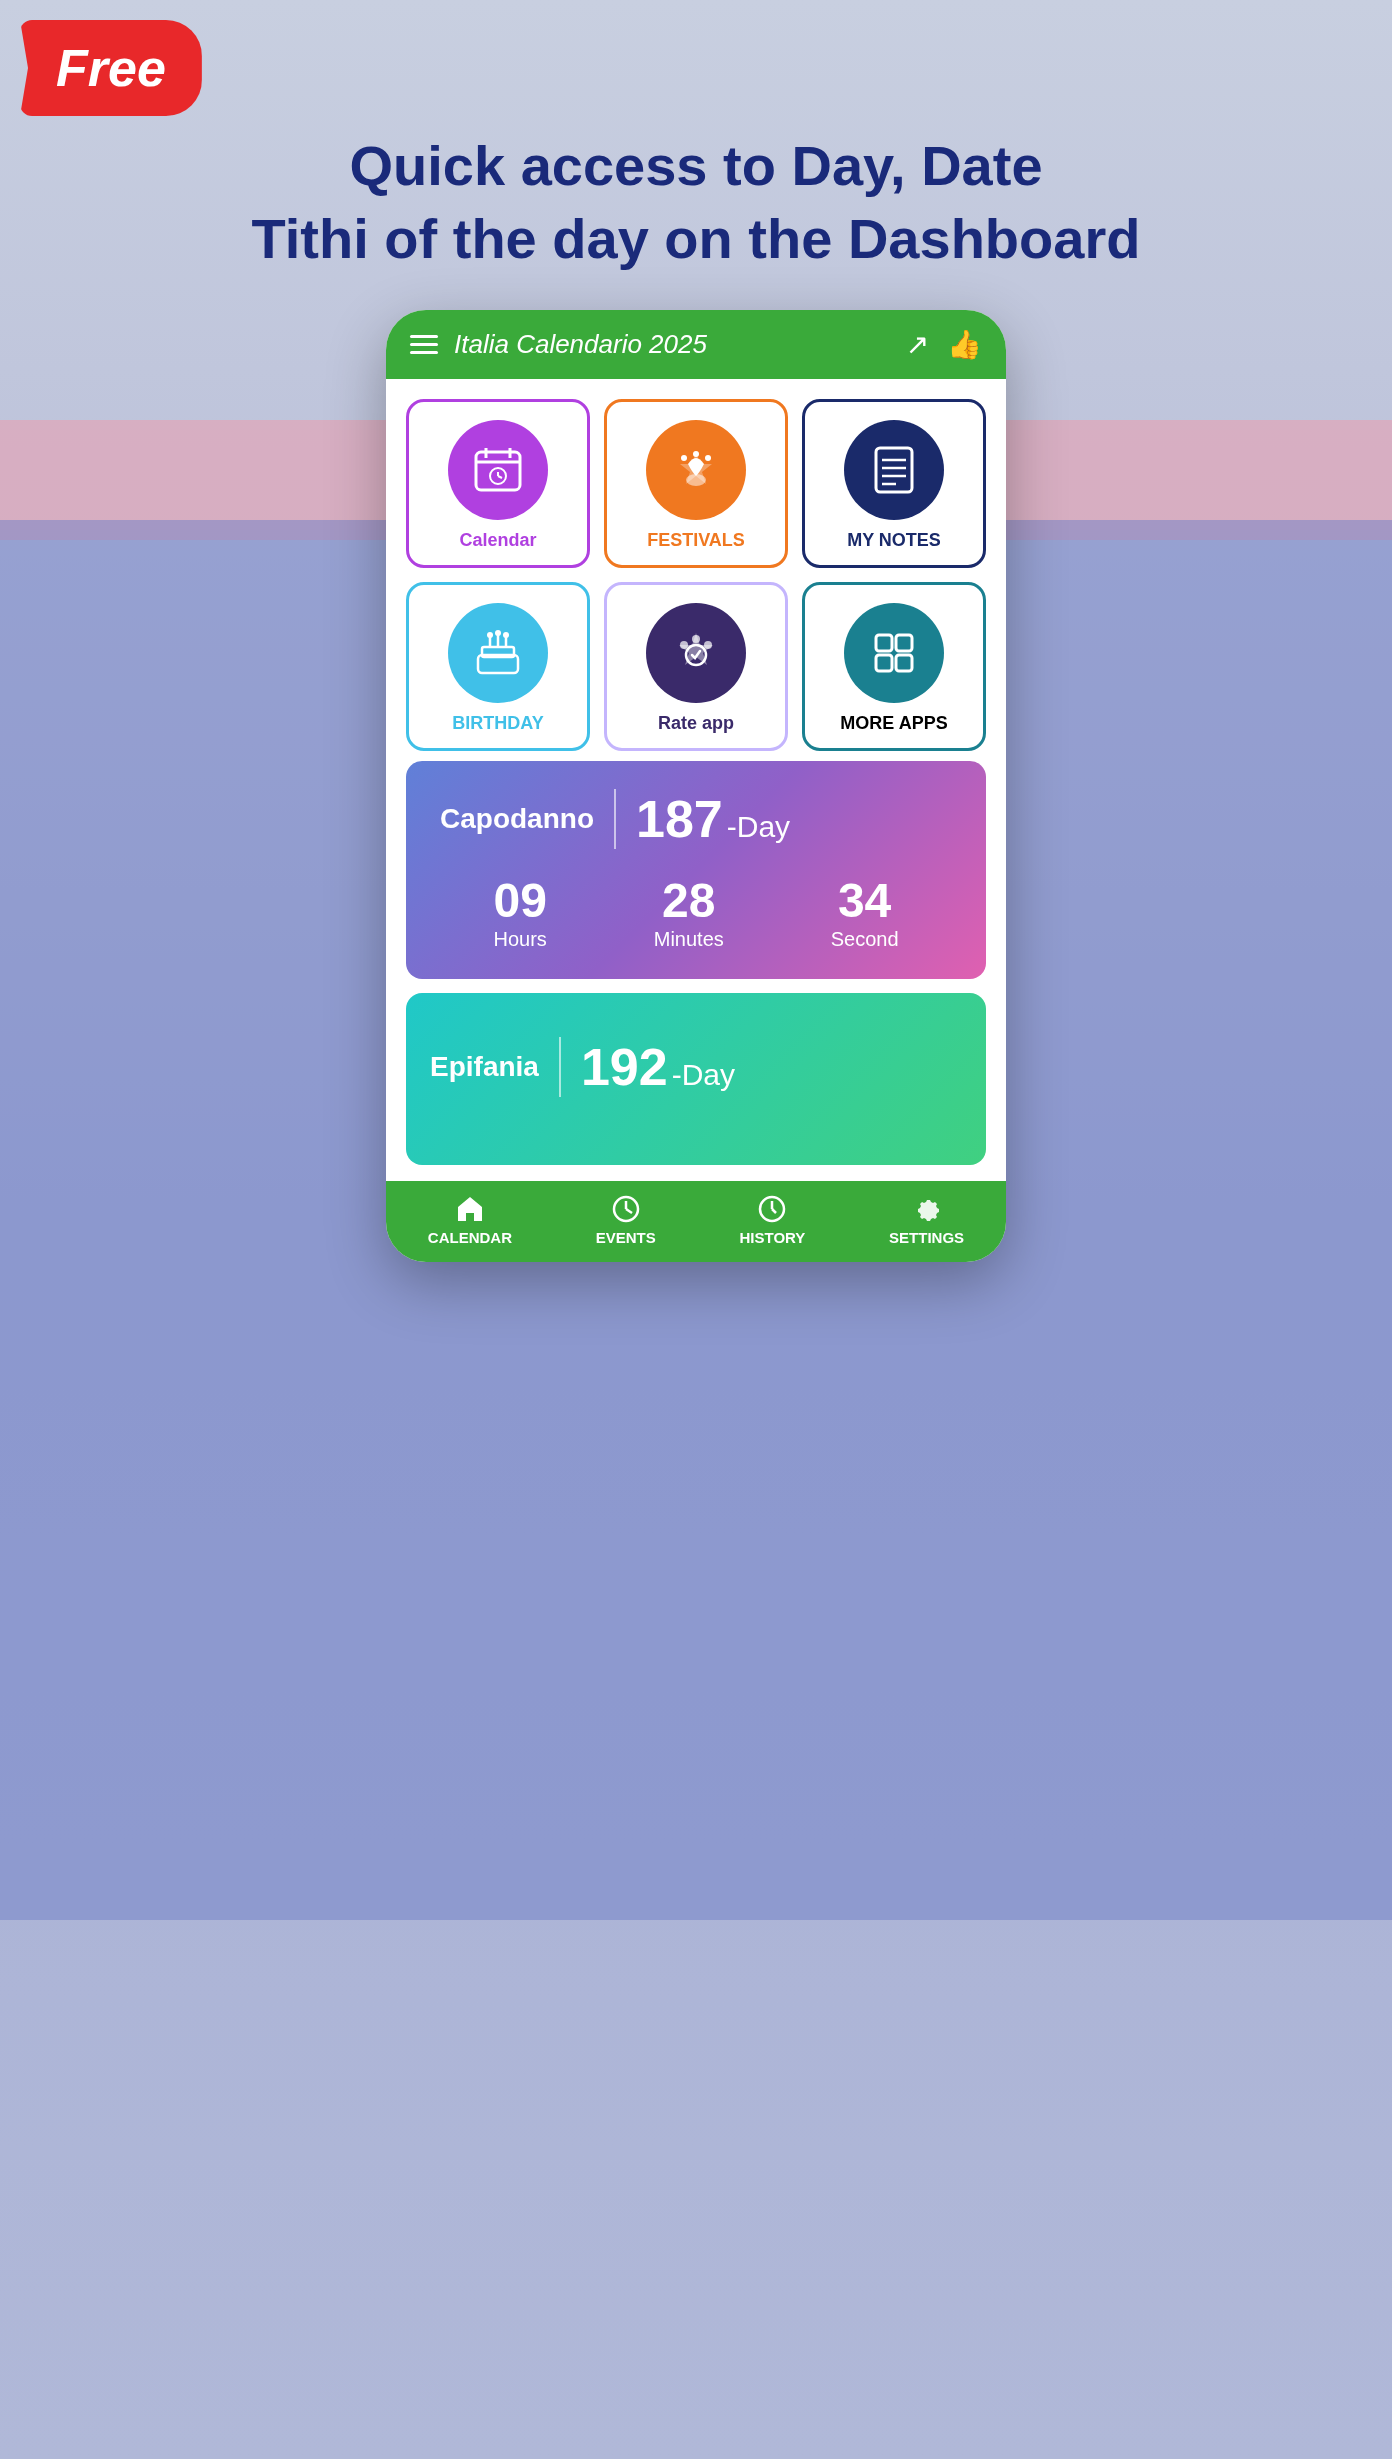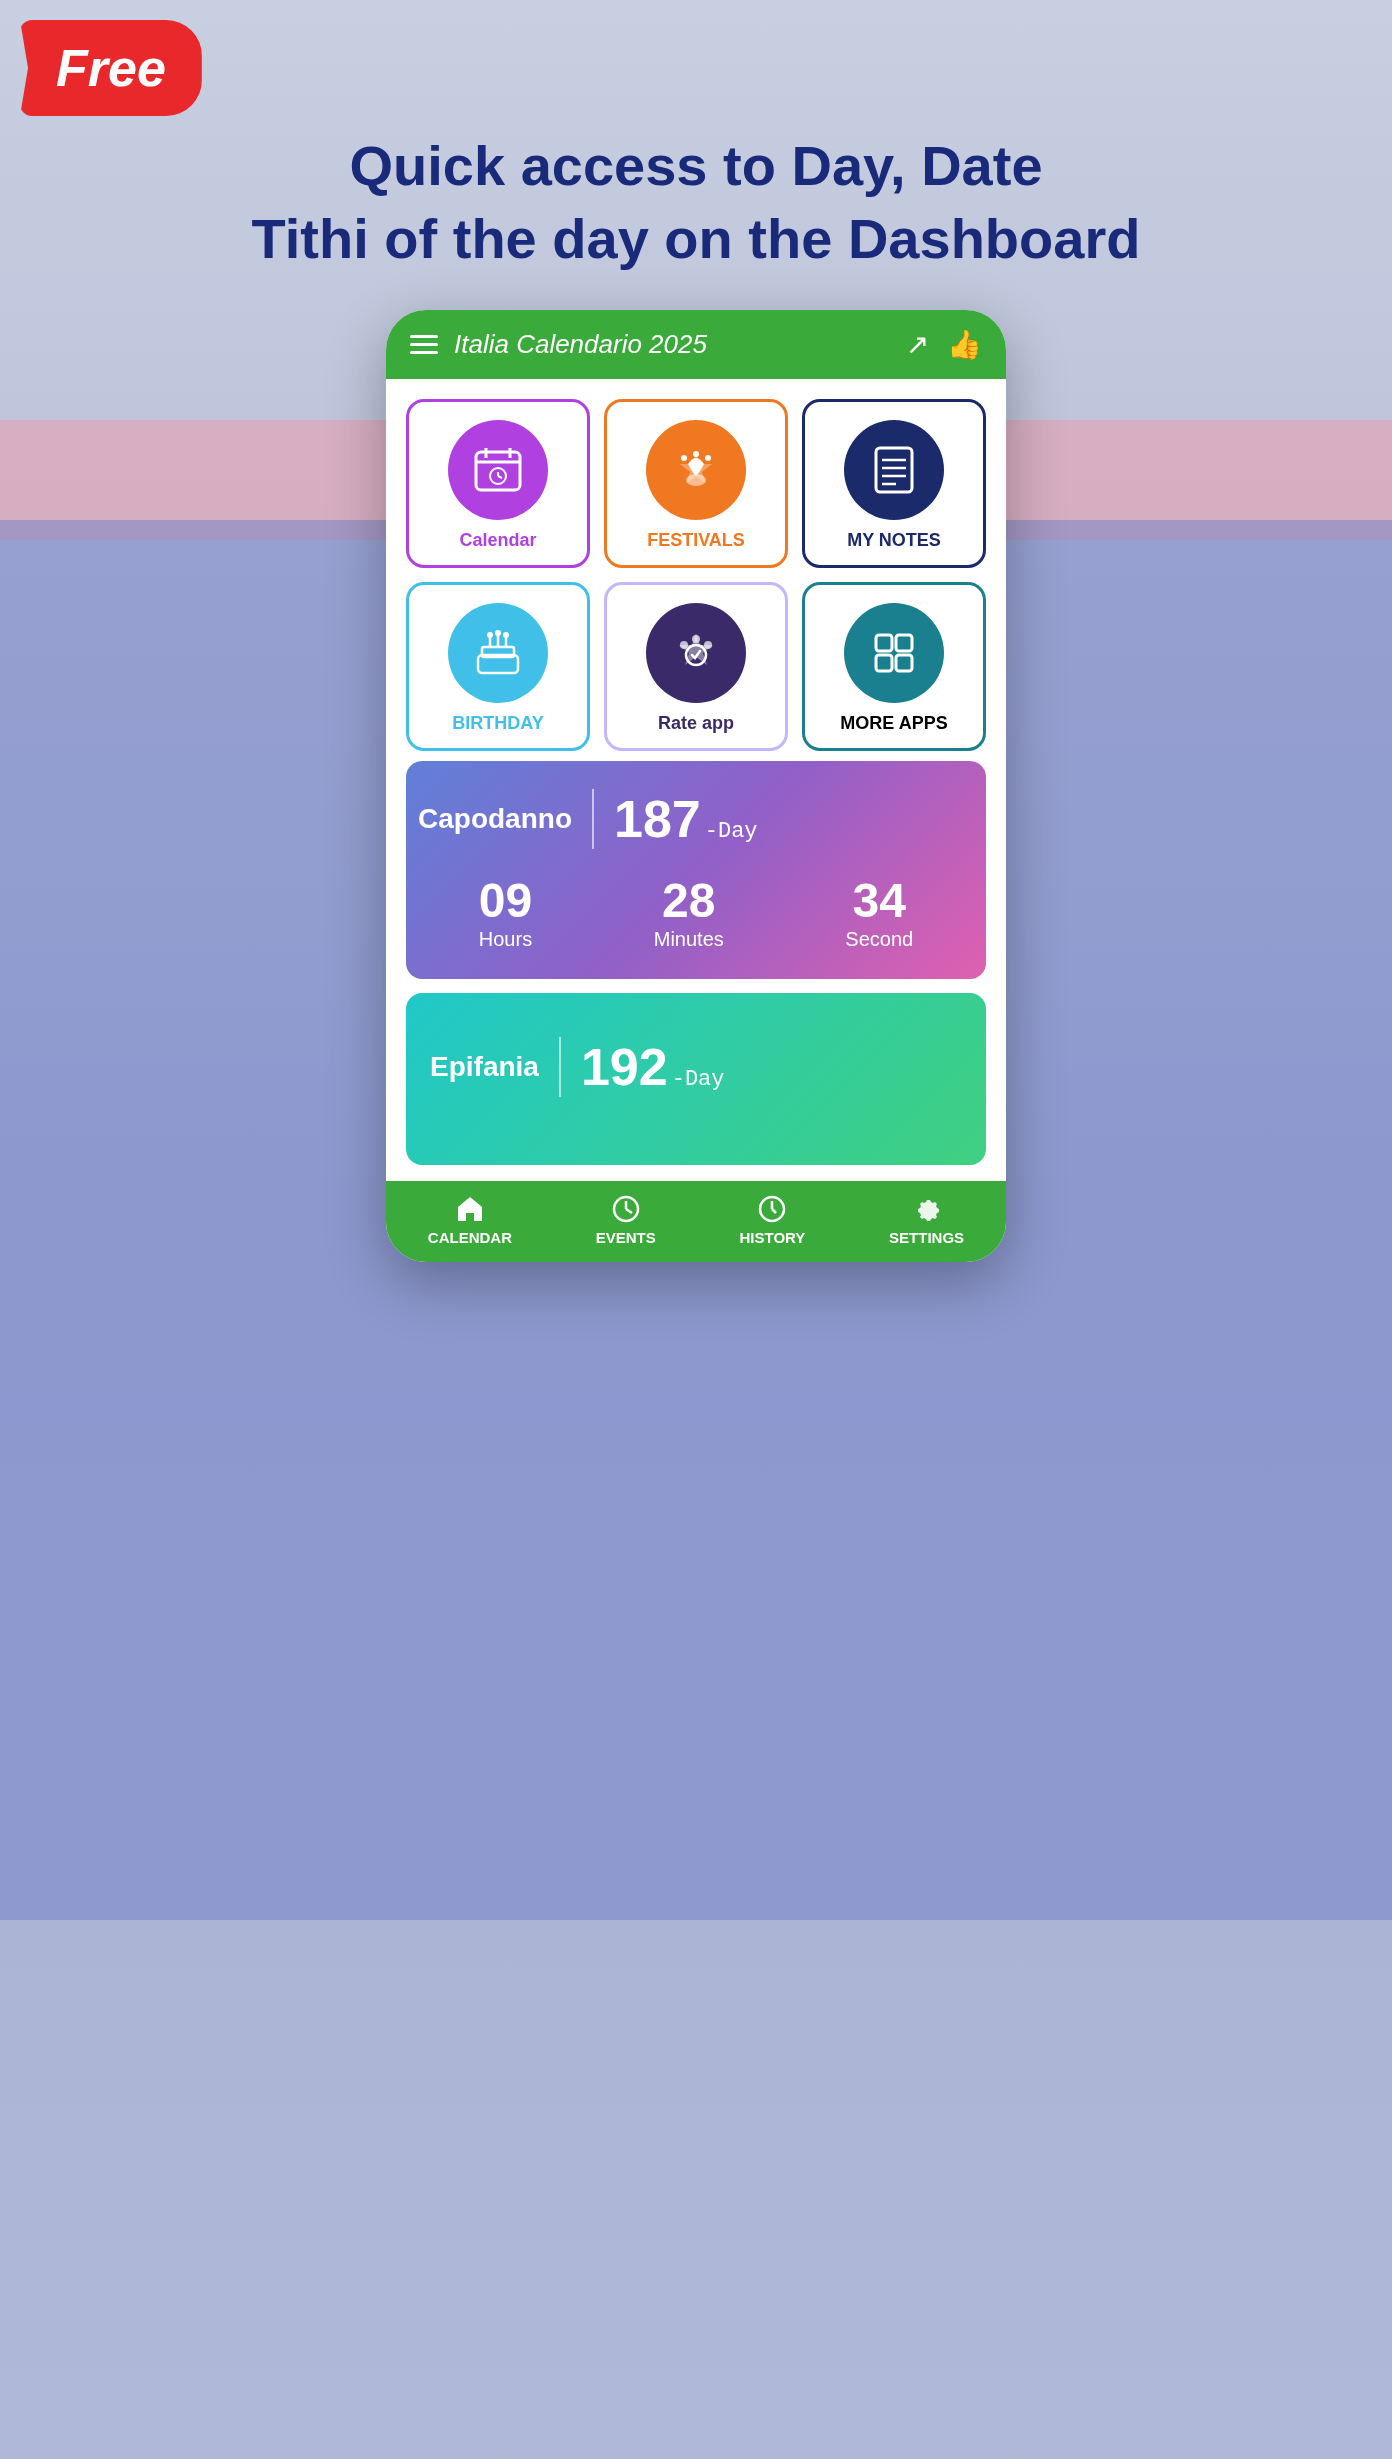--- a/index.html
+++ b/index.html
@@ -239,21 +239,21 @@
 
     
     .countdown-section {
       background: white;
       padding: 0 20px 16px;
     }
 
     .countdown-card-1 {
       border-radius: 16px;
       background: linear-gradient(135deg, #6080d8 0%, #9060c8 50%, #e060b0 100%);
-      padding: 28px 12px;
+      padding: 28px 34px;
       color: white;
       margin-bottom: 14px;
     }
 
     .countdown-card-2 {
       border-radius: 16px;
       background: linear-gradient(135deg, #20c8c8 0%, #40d080 100%);
       padding: 44px 24px;
       color: white;
     }
@@ -281,23 +281,22 @@
       align-items: baseline;
       gap: 4px;
     }
 
     .countdown-days-num {
       font-size: 52px;
       font-weight: 900;
     }
 
     .countdown-days-label {
-      font-size: 22px;
+      font-size: 30px;
       font-weight: 500;
-      font-family: Liberation Mono, monospace;
     }
 
     .countdown-time {
       display: flex;
       justify-content: space-around;
     }
 
     .countdown-time-item {
       text-align: center;
     }

